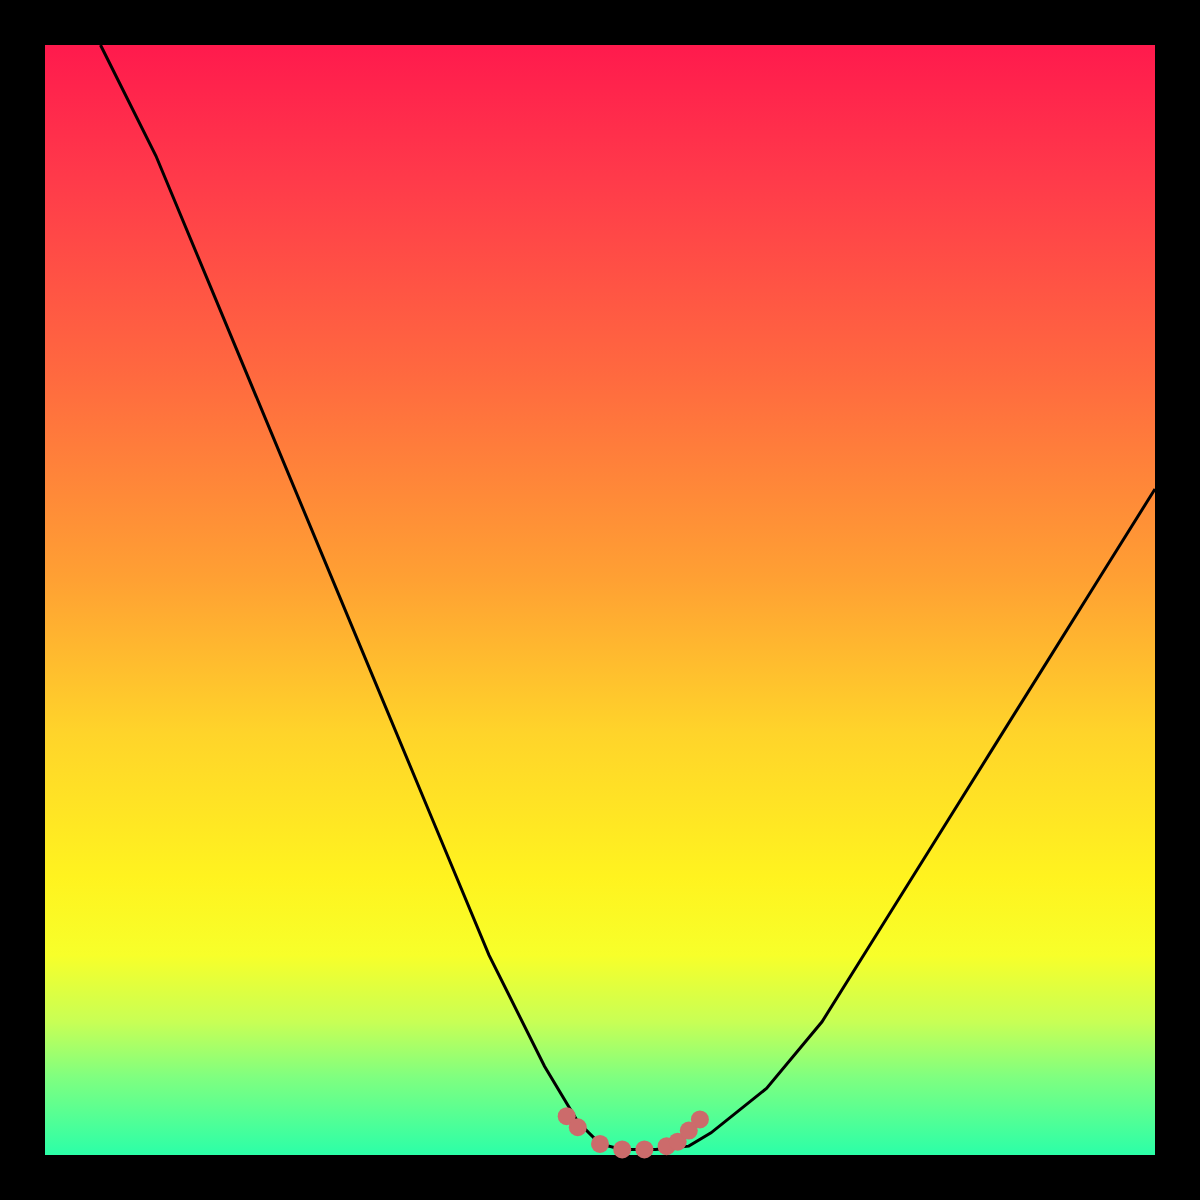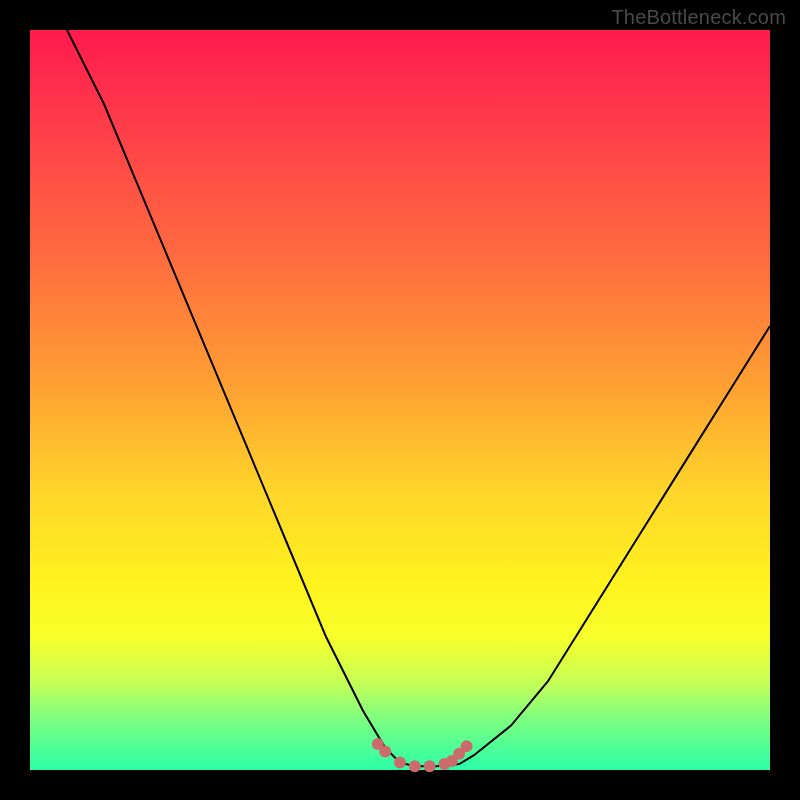--- a/index.html
+++ b/index.html
@@ -69,14 +69,13 @@
         <circle cx="370.0" cy="732.6" r="6" fill="#cc6b6b"></circle>
         <circle cx="384.8" cy="736.3" r="6" fill="#cc6b6b"></circle>
         <circle cx="399.6" cy="736.3" r="6" fill="#cc6b6b"></circle>
         <circle cx="414.4" cy="734.1" r="6" fill="#cc6b6b"></circle>
         <circle cx="421.8" cy="731.1" r="6" fill="#cc6b6b"></circle>
         <circle cx="429.2" cy="723.7" r="6" fill="#cc6b6b"></circle>
         <circle cx="436.6" cy="716.3" r="6" fill="#cc6b6b"></circle>
       </g>
   </svg>
 
-  <div class="source-label">TheBottleneck.com</div>
 </div>
 
 </body></html>

